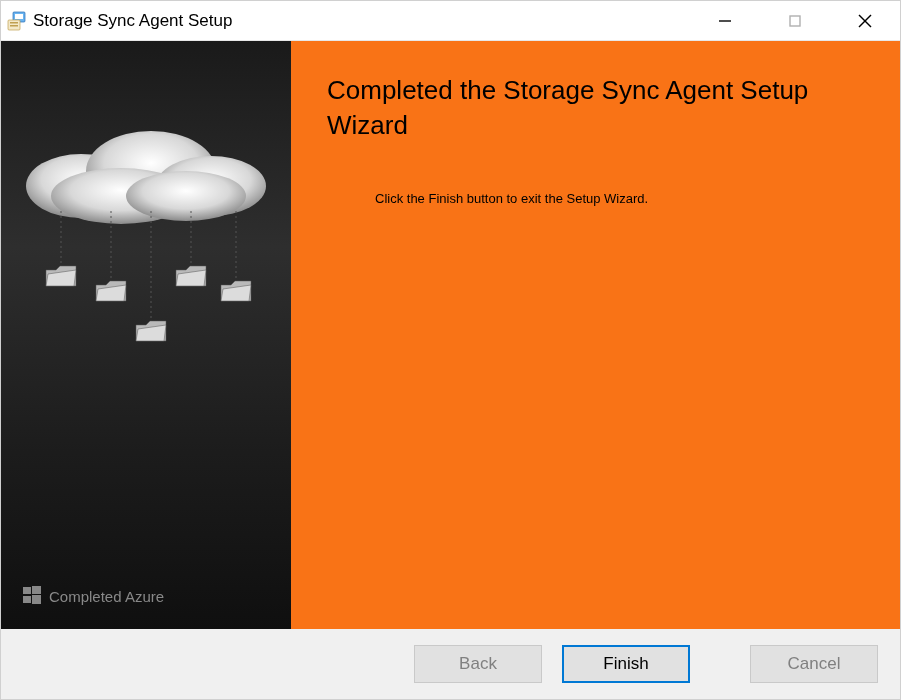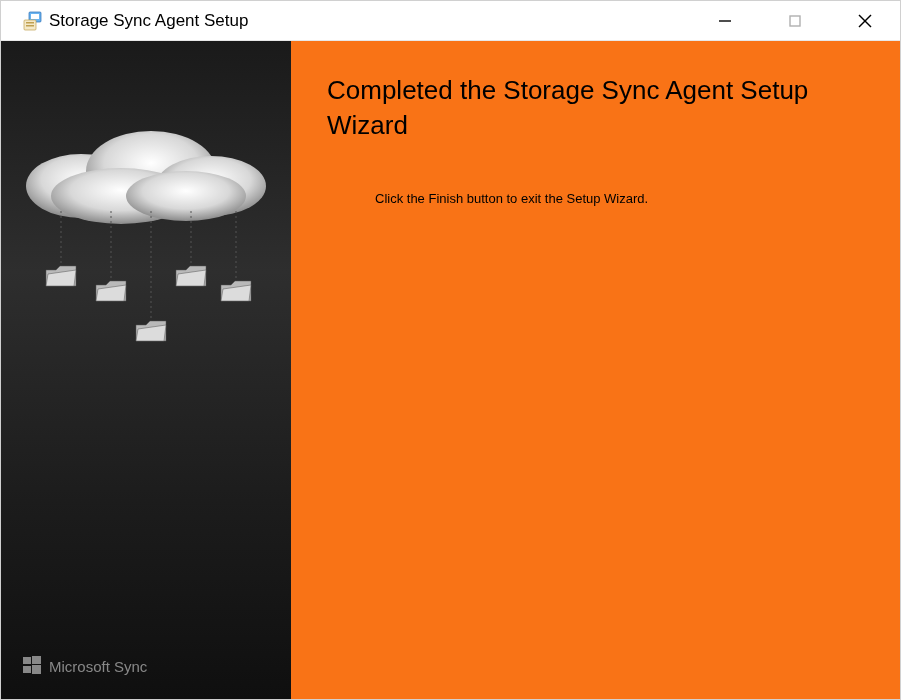--- a/index.html
+++ b/index.html
@@ -20,21 +20,20 @@
       display: flex;
       flex-direction: column;
       border: 1px solid #d0d0d0;
     }
     .titlebar {
       height: 40px;
       display: flex;
       align-items: center;
       background: #ffffff;
       border-bottom: 1px solid #e8e8e8;
-      padding-left: 16px;
     }
     .titlebar-icon {
       width: 20px;
       height: 20px;
       margin-left: 6px;
       margin-right: 6px;
     }
     .titlebar-title {
       font-size: 17px;
       color: #000;
@@ -227,24 +226,30 @@
       </svg>
       <div class="azure-brand">
         <span>
           <svg width="18" height="18" viewBox="0 0 18 18">
             <rect x="0" y="1" width="8" height="7" fill="#888"></rect>
             <rect x="9" y="0" width="9" height="8" fill="#888"></rect>
             <rect x="0" y="10" width="8" height="7" fill="#888"></rect>
             <rect x="9" y="9" width="9" height="9" fill="#888"></rect>
           </svg>
         </span>
-        <span>Microsoft Sync</span>
+        <span>Completed Azure</span>
       </div>
     </div>
 
     <div class="main-panel">
       <h1 class="heading">Completed the Storage Sync Agent Setup Wizard</h1>
       <p class="body-text">Click the Finish button to exit the Setup Wizard.</p>
     </div>
   </div>
 
+  <div class="footer">
+    <button class="btn disabled">Back</button>
+    <button class="btn primary">Finish</button>
+    <div class="btn-gap"></div>
+    <button class="btn disabled">Cancel</button>
+  </div>
 
 </div>
 
 </body></html>

